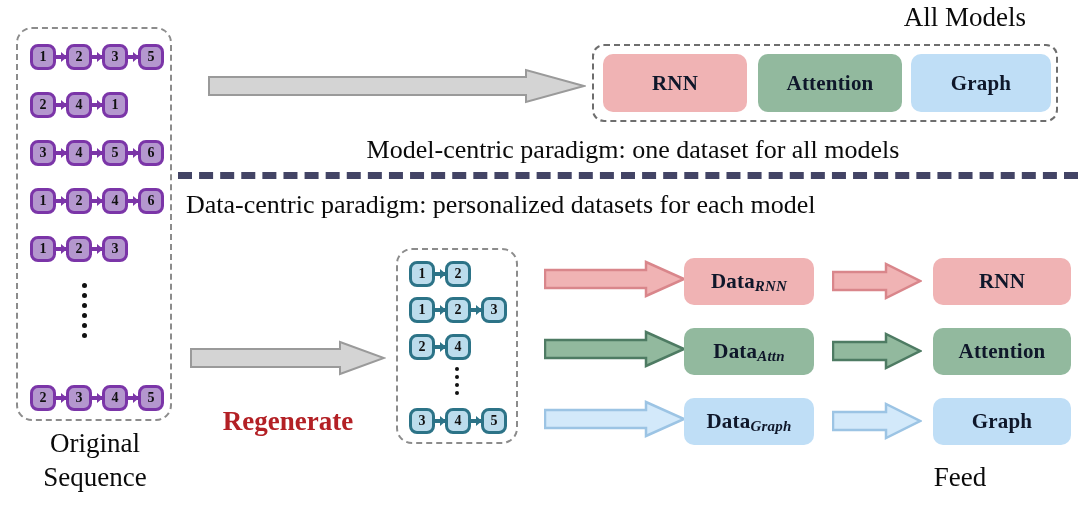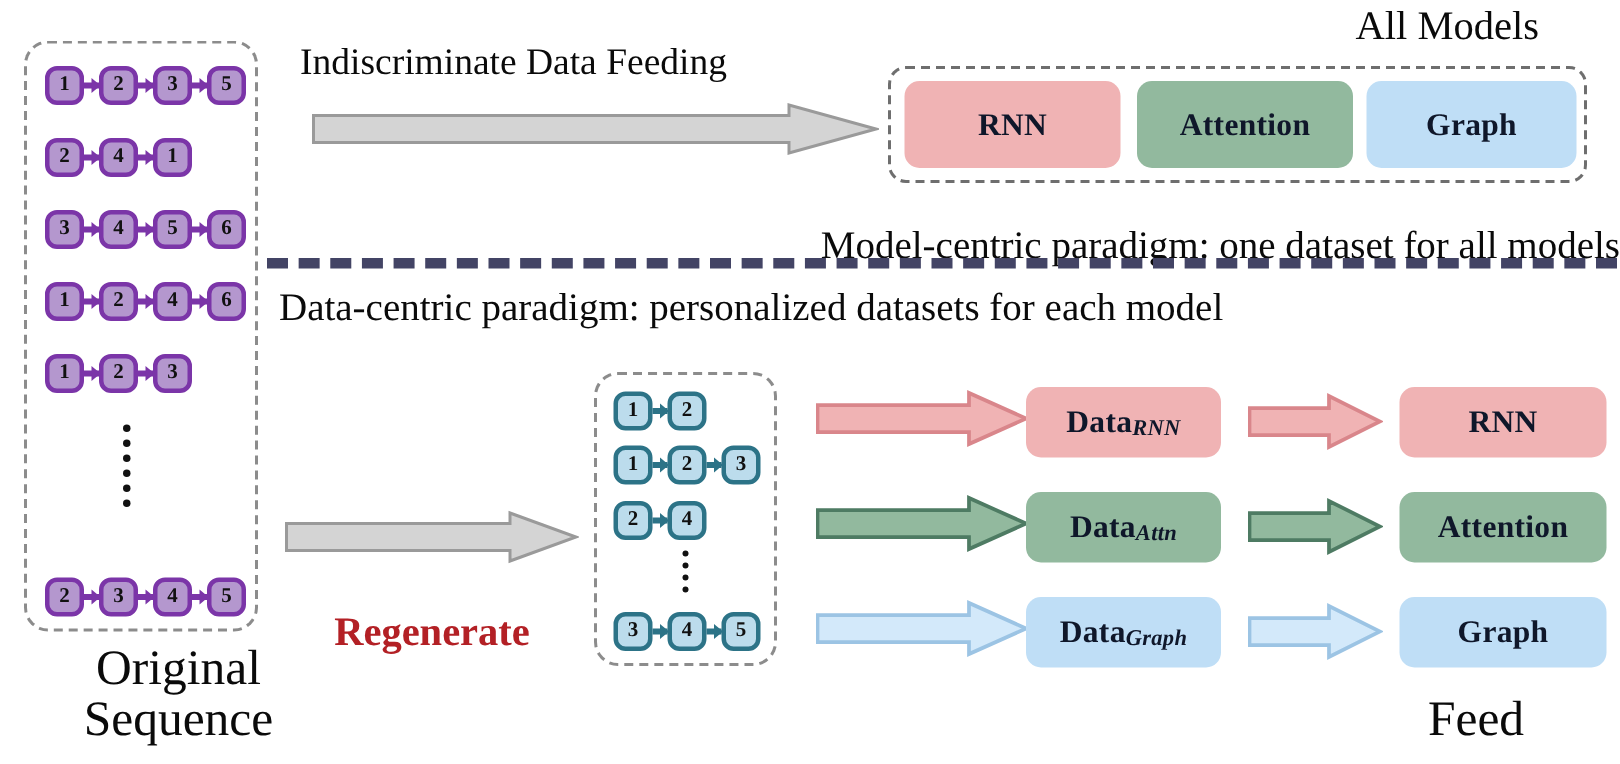--- a/index.html
+++ b/index.html
@@ -101,21 +101,21 @@
     background: #111111;
   }
   .vdots.small i { width: 4px; height: 4px; }
   .vdots.small { gap: 4px; }
 
   
   .txt { font-family: "Liberation Serif", serif; color: #0a0a0a; white-space: nowrap; }
   .t-head   { font-size: 25px; }
   .t-title  { font-size: 27px; }
   .t-para   { font-size: 26px; }
-  .t-label  { font-size: 33px; padding-left: 24px; }
+  .t-label  { font-size: 27px; }
   .t-red    { font-size: 27px; font-weight: bold; color: #b32025; font-family: "Liberation Serif", serif; }
 
   
   .divider {
     border-top: 7px dashed #434465;
     height: 0;
   }
 
   
   .pill {
@@ -218,37 +218,36 @@
     <div class="node node-purple">3</div>
     <div class="link link-purple"></div>
     <div class="node node-purple">4</div>
     <div class="link link-purple"></div>
     <div class="node node-purple">5</div>
   </div>
 
   <div class="abs txt t-label" style="left:0px; top:428px; width:190px; text-align:center;">Original</div>
   <div class="abs txt t-label" style="left:0px; top:462px; width:190px; text-align:center;">Sequence</div>
 
-  <div class="abs txt t-head" style="left:200px; top:28px;">Indiscriminate Data Feeding</div>
 
   <div class="abs" style="left:208px; top:68px;">
     <svg class="arrow-svg" width="378" height="36" viewBox="0 0 378 36">
       <polygon points="1,9 318,9 318,2 376,18 318,34 318,27 1,27" fill="#d4d4d4" stroke="#9a9a9a" stroke-width="2" stroke-linejoin="miter"></polygon>
     </svg>
   </div>
 
   <div class="abs txt t-title" style="left:560px; top:2px; width:466px; text-align:right;">All Models</div>
 
   <div class="abs dashed-box-models" style="left:592px; top:44px; width:466px; height:78px;"></div>
 
   <div class="abs pill pill-rnn" style="left:603px; top:54px; width:144px; height:58px;">RNN</div>
   <div class="abs pill pill-attn" style="left:758px; top:54px; width:144px; height:58px;">Attention</div>
   <div class="abs pill pill-graph" style="left:911px; top:54px; width:140px; height:58px;">Graph</div>
 
-  <div class="abs txt t-para" style="left:186px; top:135px; width:894px; text-align:right;margin-top:14px;">Model-centric paradigm: one dataset for all models</div>
+  <div class="abs txt t-para" style="left:186px; top:135px; width:894px; text-align:center;">Model-centric paradigm: one dataset for all models</div>
 
   <div class="abs divider" style="left:178px; top:172px; width:900px;"></div>
 
   <div class="abs txt t-para" style="left:186px; top:190px; width:894px; text-align:left;">Data-centric paradigm: personalized datasets for each model</div>
 
   <div class="abs" style="left:190px; top:340px;">
     <svg class="arrow-svg" width="196" height="36" viewBox="0 0 196 36">
       <polygon points="1,9 150,9 150,2 194,18 150,34 150,27 1,27" fill="#d4d4d4" stroke="#9a9a9a" stroke-width="2" stroke-linejoin="miter"></polygon>
     </svg>
   </div>

